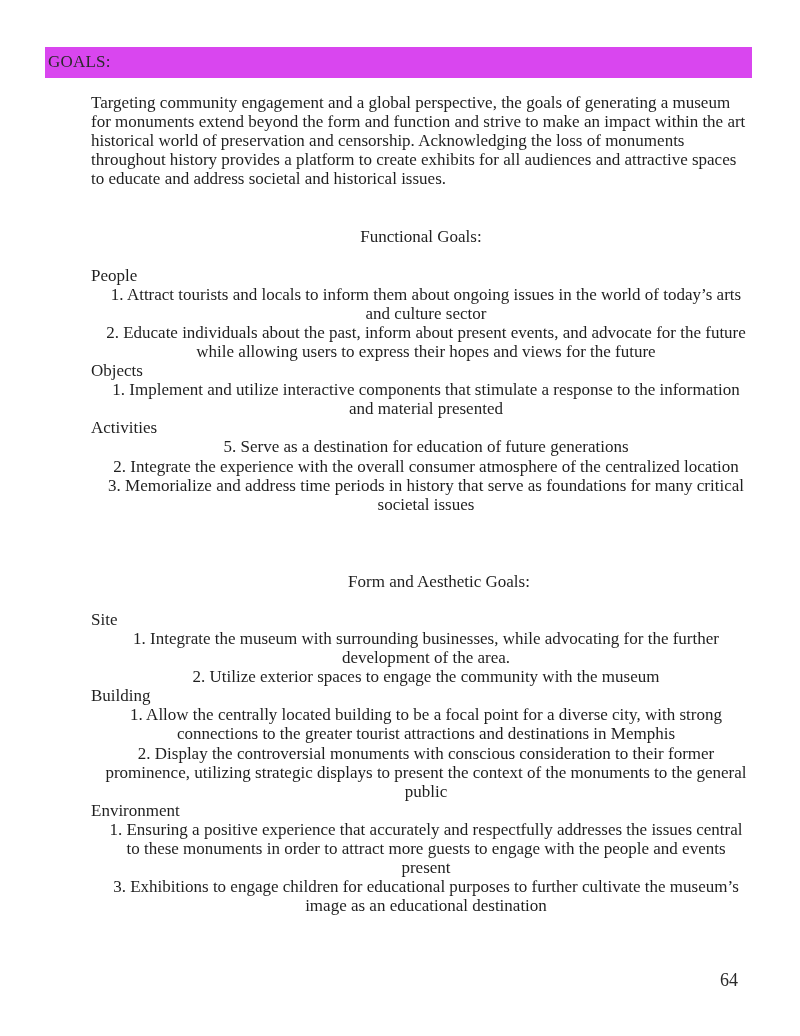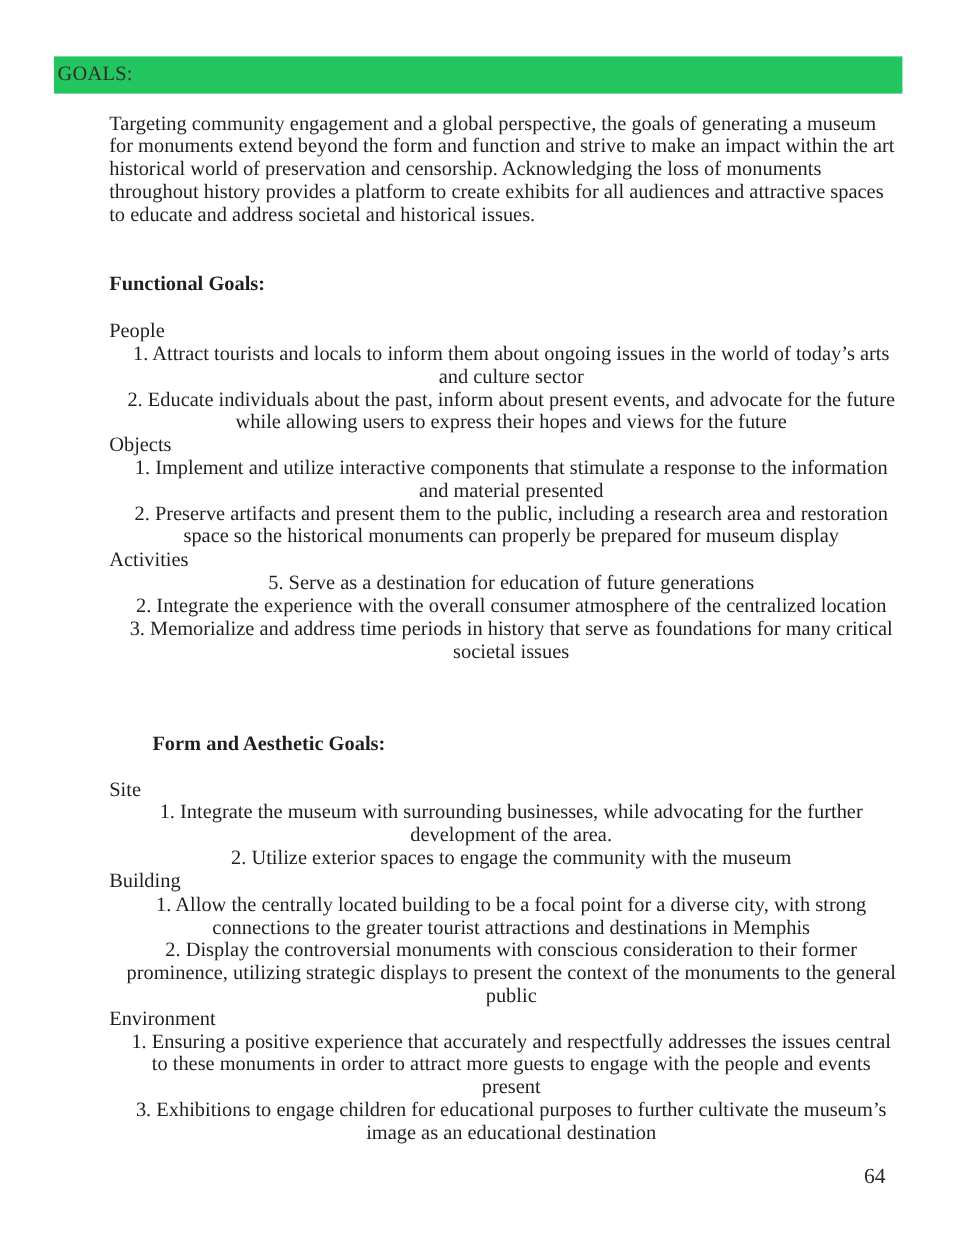--- a/index.html
+++ b/index.html
@@ -14,35 +14,35 @@
   }
   .header-title {
     position: absolute; left: 3px; top: 5px;
     font-size: 17px; letter-spacing: 0.2px; color: #2a2a2a;
   }
   .content {
     position: absolute; left: 91px; top: 93px; width: 660px;
     font-size: 17px; line-height: 19.1px;
   }
   .intro { margin: 0; }
-  .section-title { font-weight: bold; margin: 0; }
+  .section-title { font-weight: normal; margin: 0; text-align: center; }
   .sec-functional { margin-top: 39px; }
   .sec-form { margin-top: 58px; margin-left: 36px; }
   .category { font-weight: normal; margin: 0; }
   .first-cat { margin-top: 19px; }
   .items { margin: 0; padding: 0; list-style: none; text-align: center; }
   .item { margin: 0; padding-left: 10px; text-indent: 0; }
   .page-number {
     position: absolute; left: 720px; top: 970px; font-size: 18px; color: #2a2a2a;
   }
 </style>
 </head>
 <body>
 
-<div class="header-band" style="background: #22c55e;">
+<div class="header-band" style="background: #d946ef;">
   <span class="header-title">GOALS:</span>
 </div>
 
 <div class="content">
   <p class="intro">Targeting community engagement and a global perspective, the goals of generating a museum for monuments extend beyond the form and function and strive to make an impact within the art historical world of preservation and censorship. Acknowledging the loss of monuments throughout history provides a platform to create exhibits for all audiences and attractive spaces to educate and address societal and historical issues.</p>
 
   <div>
     <p class="section-title sec-functional">Functional Goals:</p>
 
     <div>
@@ -50,21 +50,20 @@
       <ul class="items">
         <li class="item">1. Attract tourists and locals to inform them about ongoing issues in the world of today’s arts and culture sector</li>
         <li class="item">2. Educate individuals about the past, inform about present events, and advocate for the future while allowing users to express their hopes and views for the future</li>
       </ul>
     </div>
 
     <div>
       <p class="category">Objects</p>
       <ul class="items">
         <li class="item">1. Implement and utilize interactive components that stimulate a response to the information and material presented</li>
-        <li class="item">2. Preserve artifacts and present them to the public, including a research area and restoration space so the historical monuments can properly be prepared for museum display</li>
       </ul>
     </div>
 
     <div>
       <p class="category">Activities</p>
       <ul class="items">
         <li class="item">5. Serve as a destination for education of future generations</li>
         <li class="item">2. Integrate the experience with the overall consumer atmosphere of the centralized location</li>
         <li class="item">3. Memorialize and address time periods in history that serve as foundations for many critical societal issues</li>
       </ul>

